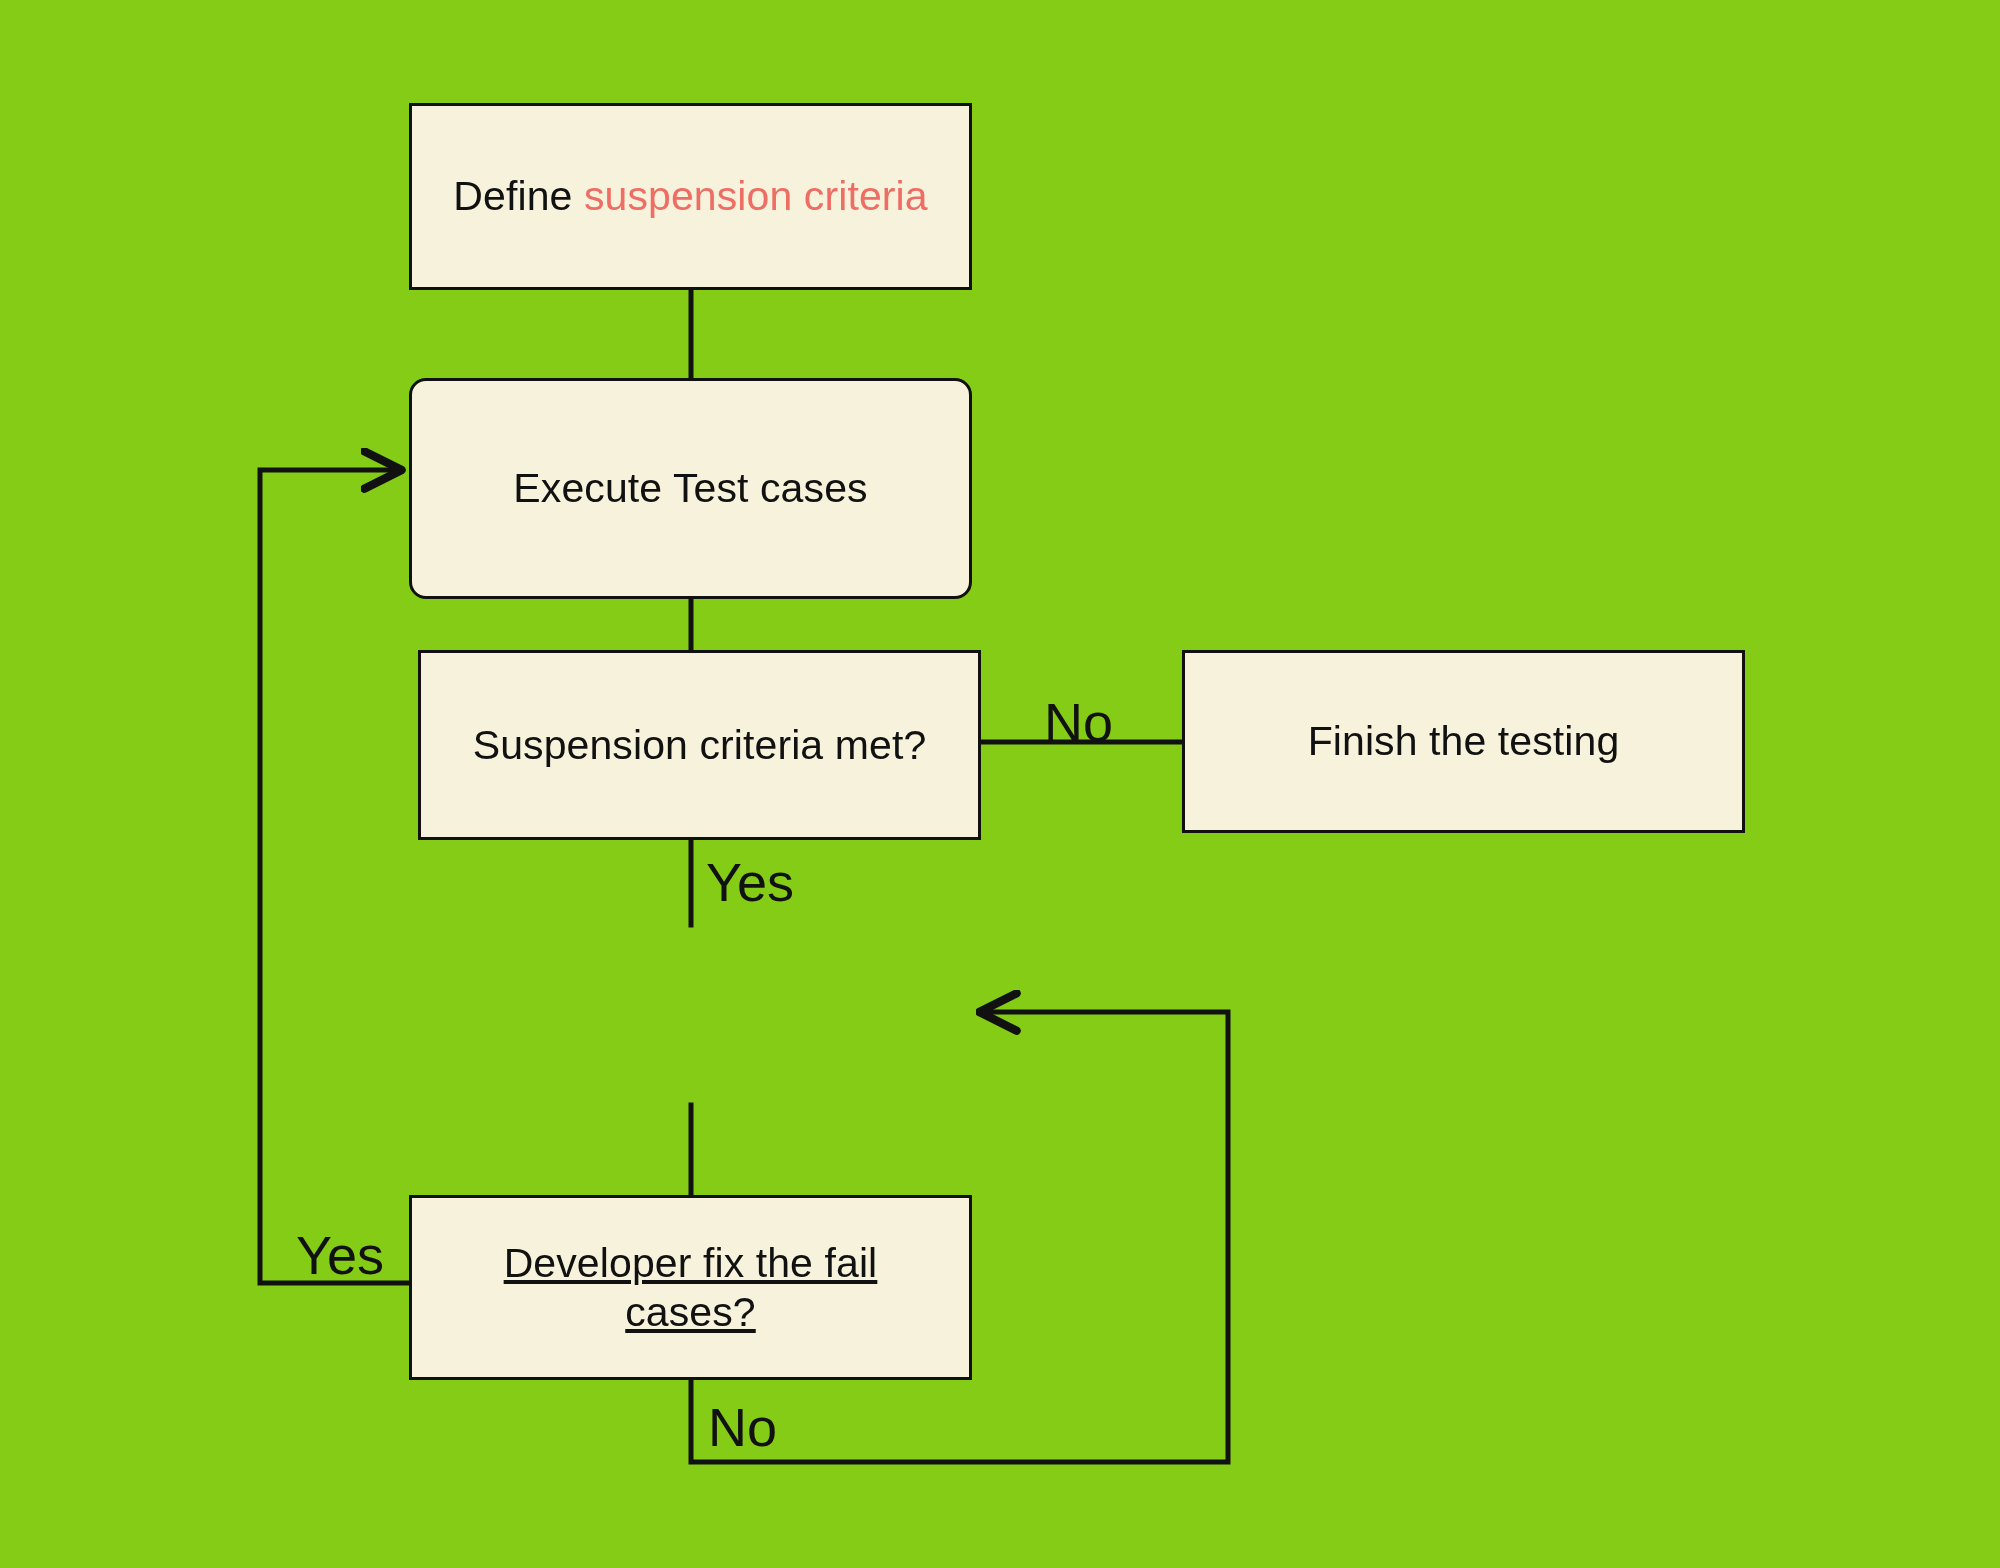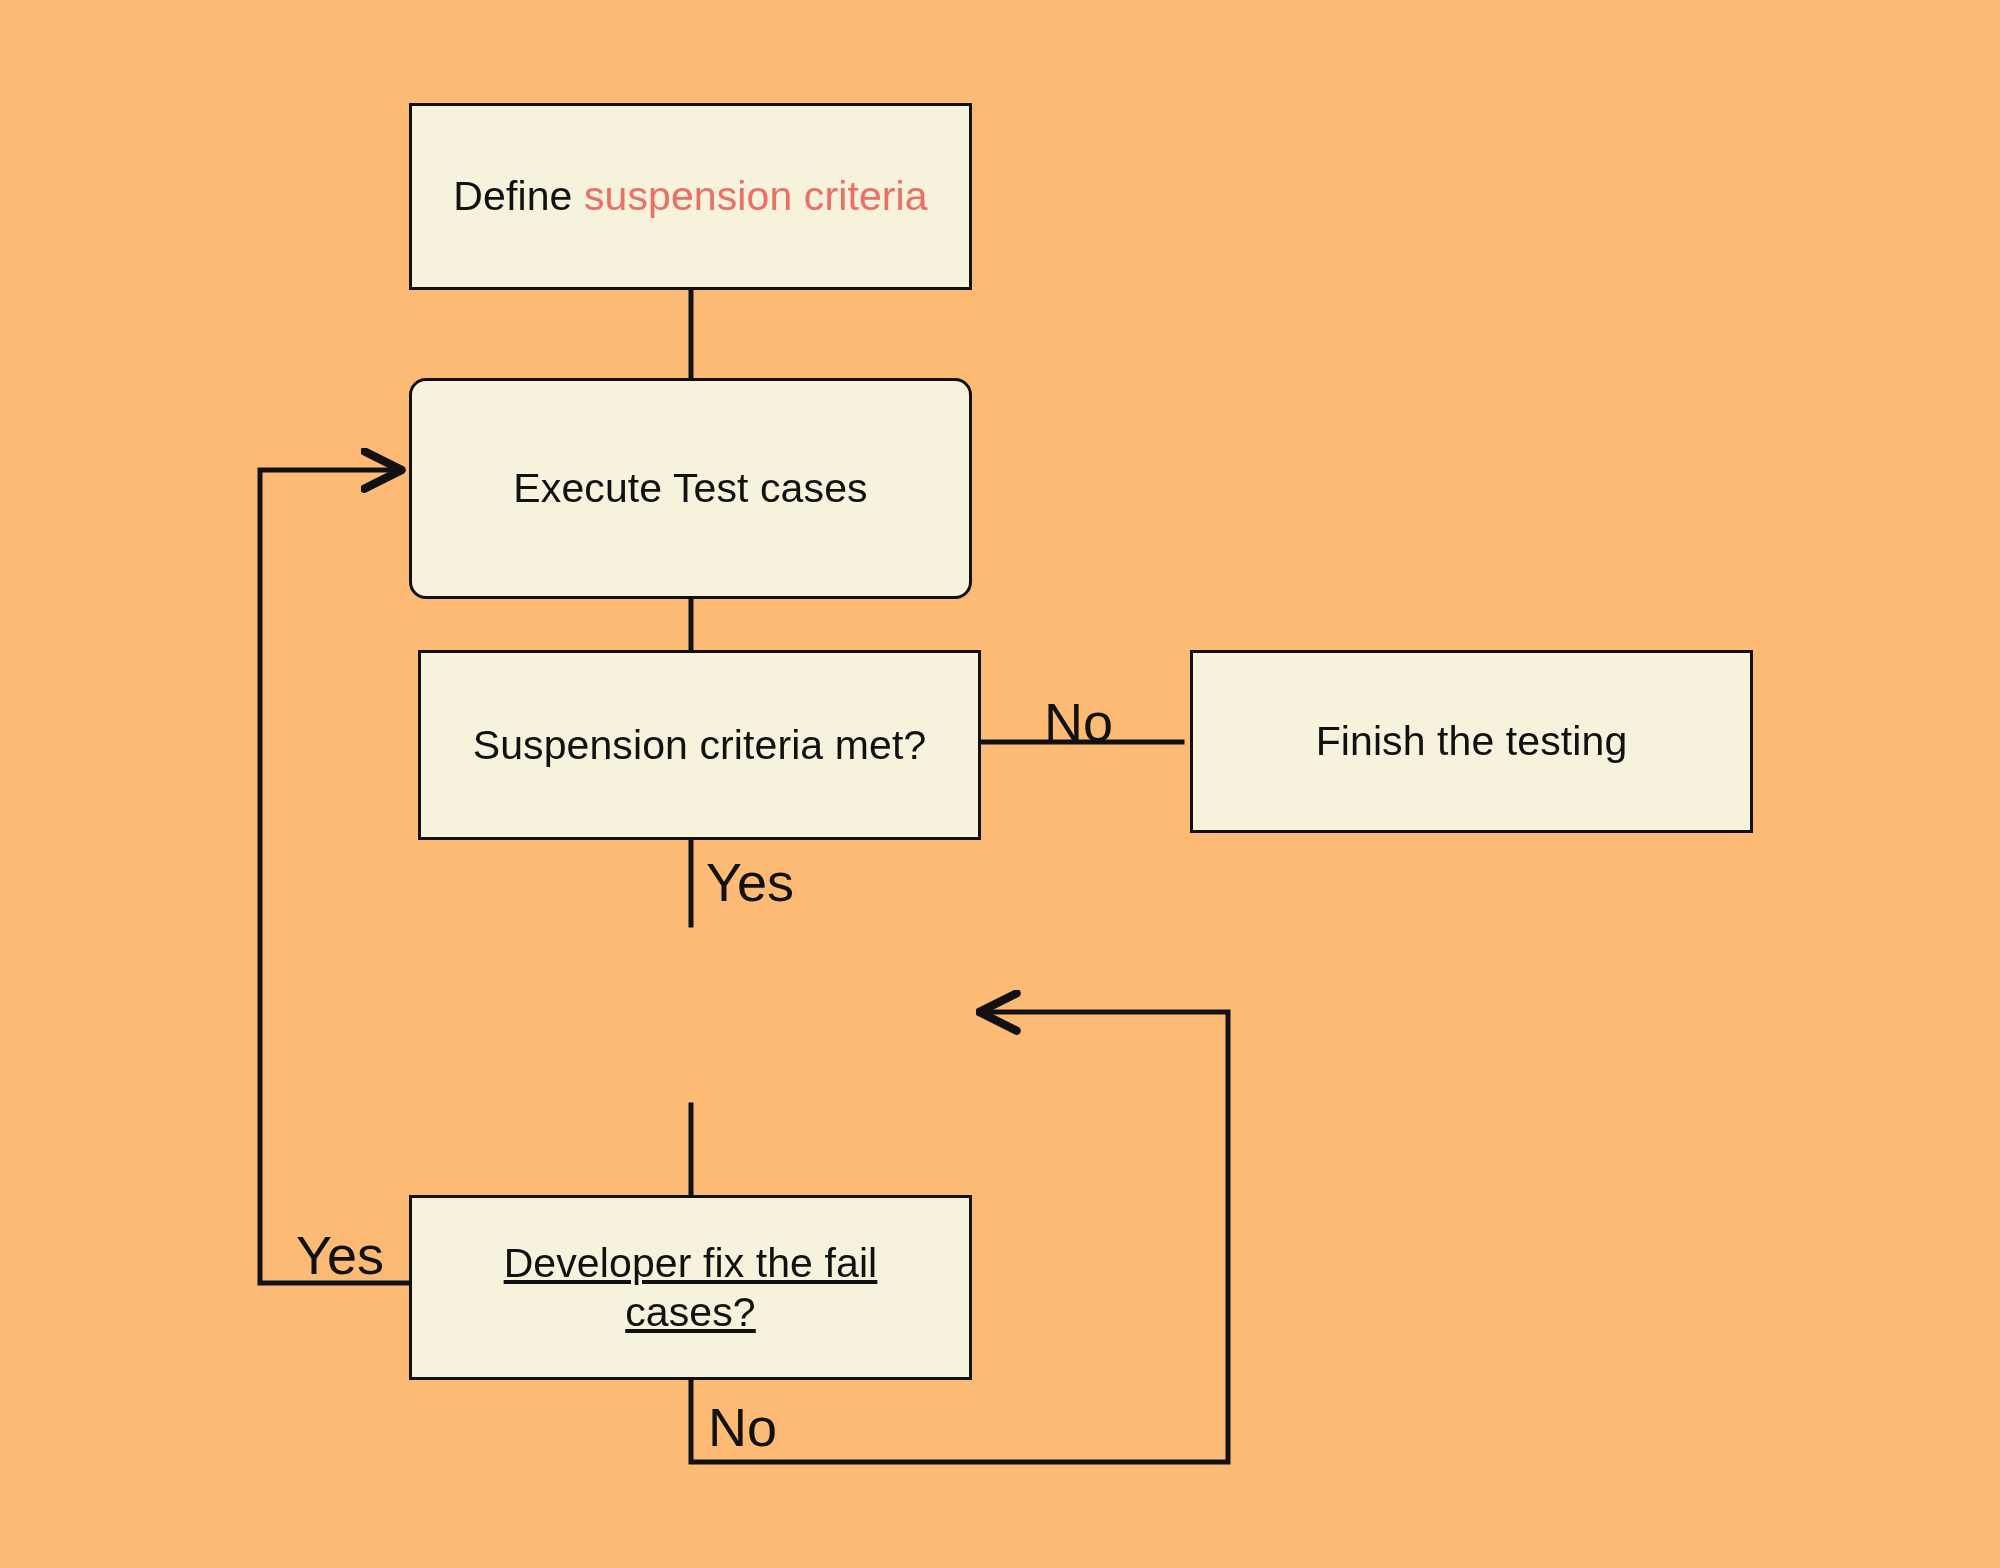--- a/index.html
+++ b/index.html
@@ -10,21 +10,21 @@
     width: 2000px;
     height: 1568px;
     background: #E0CA2B;
     font-family: "Liberation Sans", sans-serif;
     overflow: hidden;
   }
   #canvas {
     position: relative;
     width: 2000px;
     height: 1568px;
-    background: #fdba74;
+    background: #84cc16;
   }
   svg.edges {
     position: absolute;
     left: 0;
     top: 0;
     width: 2000px;
     height: 1568px;
     pointer-events: none;
   }
   .node {
@@ -51,21 +51,21 @@
     position: absolute;
     color: #111111;
     font-size: 54px;
     line-height: 1;
     white-space: nowrap;
   }
   
   #node-define        { left: 409px; top: 103px;  width: 563px; height: 187px; }
   #node-execute       { left: 409px; top: 378px;  width: 563px; height: 221px; border-radius: 17px; }
   #node-criteria      { left: 418px; top: 650px;  width: 563px; height: 190px; }
-  #node-finish        { left: 1182px; top: 650px; width: 563px; height: 183px; margin-left: 8px; }
+  #node-finish        { left: 1182px; top: 650px; width: 563px; height: 183px; }
   #node-suspend       { left: 409px; top: 925px;  width: 563px; height: 180px; }
   #node-developer     { left: 409px; top: 1195px; width: 563px; height: 185px; text-decoration: underline; }
   
   #label-no-criteria  { left: 1044px; top: 695px; }
   #label-yes-criteria { left: 706px;  top: 855px; }
   #label-yes-dev      { left: 296px;  top: 1228px; }
   #label-no-dev       { left: 708px;  top: 1400px; }
 </style>
 </head>
 <body>

